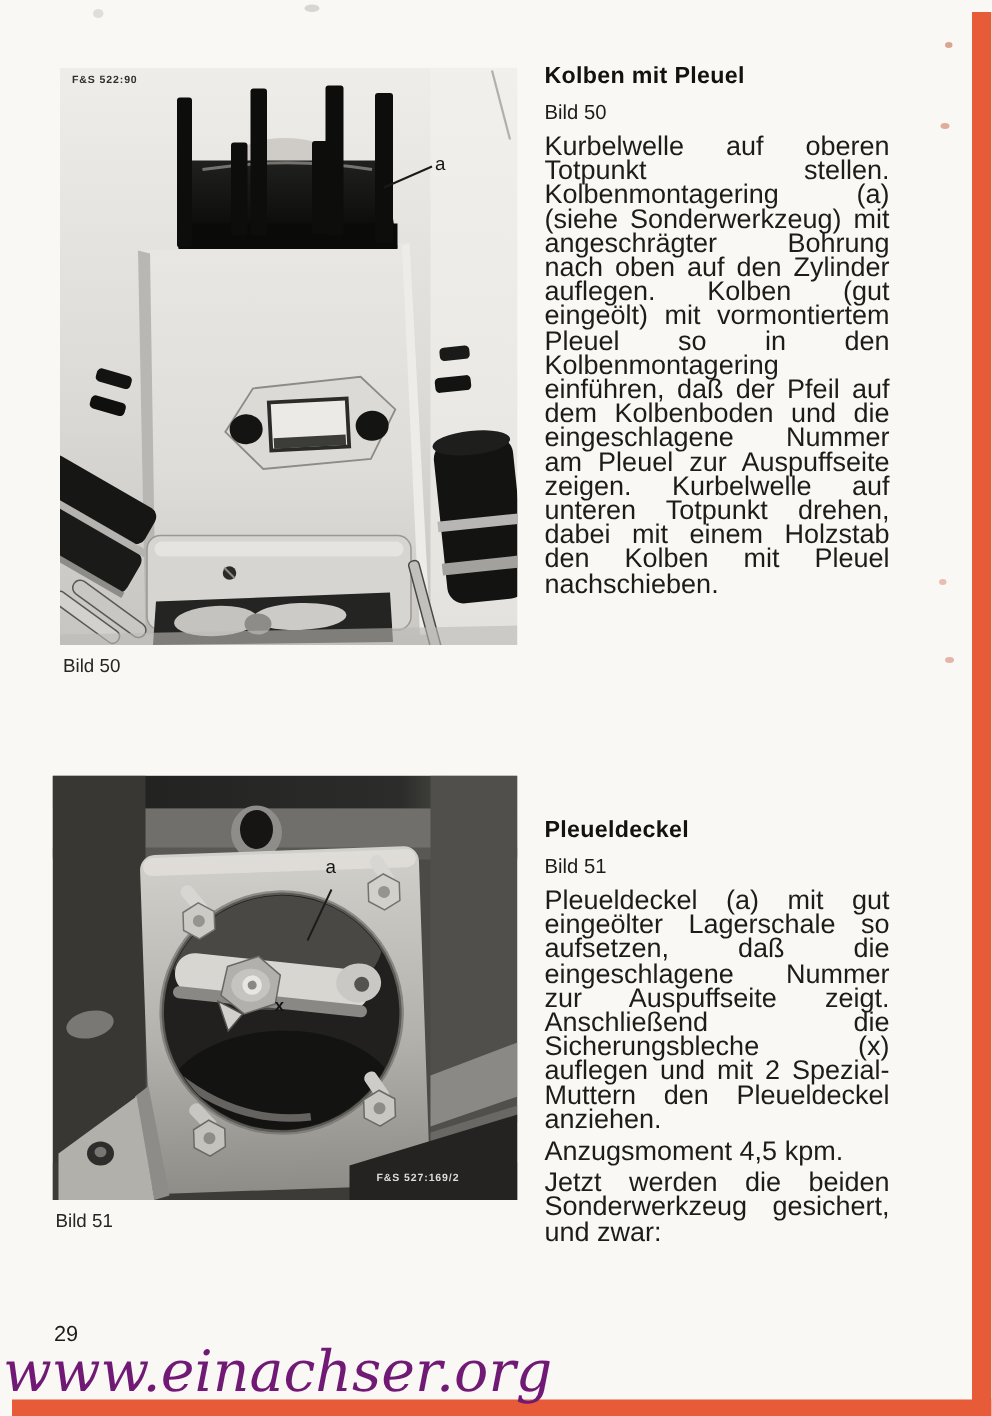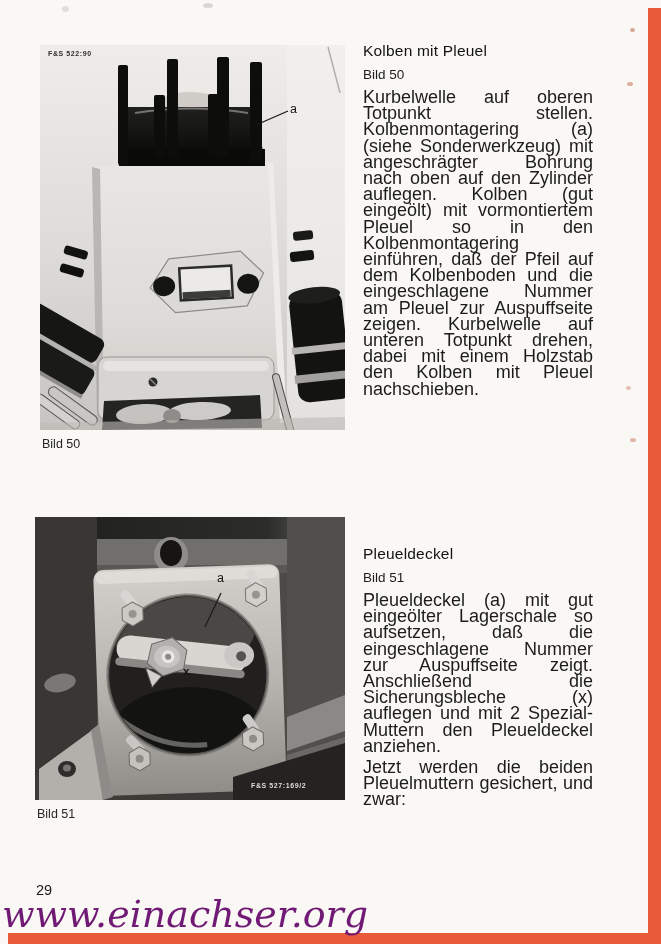--- a/index.html
+++ b/index.html
@@ -23,21 +23,21 @@
   }
   .photo-id.dark { color:#dedcd8; }
   .callout { position:absolute; font-size:12.5px; color:#151513; line-height:1; }
   .callout.bold { font-weight:bold; font-size:11.5px; }
   figcaption { font-size:12.5px; color:#262624; margin-top:7px; padding-left:2px; }
 
   
   section.txt { position:absolute; left:363px; width:230px; color:#1c1c1a; }
   .sec-kolben { top:42px; }
   .sec-pleuel { top:515px;margin-top:30px; }
-  section.txt h2 { font-size:15.5px; font-weight:normal; margin:0 0 7px 0; color:#121210; letter-spacing:.2px; }
+  section.txt h2 { font-size:15.5px; font-weight:bold; margin:0 0 7px 0; color:#121210; letter-spacing:.2px; }
   .figref { font-size:13.5px; margin:0 0 7px 0; }
   section.txt p { font-size:18px; line-height:16.2px; text-align:justify; margin:0 0 5px 0; }
 
   .page-number { position:absolute; left:36px; top:882px; font-size:14.5px; color:#1c1c1a; }
   .watermark {
     position:absolute; left:2px; top:892px; z-index:5;
     font-family:"DejaVu Serif", serif; font-style:italic;
     font-size:38px; color:#701a75; letter-spacing:0px; white-space:nowrap;
   }
 </style>
@@ -263,17 +263,18 @@
 <section class="txt sec-kolben">
   <h2>Kolben mit Pleuel</h2>
   <div class="figref">Bild 50</div>
   <p>Kurbelwelle auf oberen Totpunkt stellen. Kolbenmontagering (a) (siehe Sonderwerkzeug) mit angeschrägter Bohrung nach oben auf den Zylinder auflegen. Kolben (gut eingeölt) mit vormontiertem Pleuel so in den Kolbenmontagering einführen, daß der Pfeil auf dem Kolbenboden und die eingeschlagene Nummer am Pleuel zur Auspuffseite zeigen. Kurbelwelle auf unteren Totpunkt drehen, dabei mit einem Holzstab den Kolben mit Pleuel nachschieben.</p>
 </section>
 
 <section class="txt sec-pleuel">
   <h2>Pleueldeckel</h2>
   <div class="figref">Bild 51</div>
   <p>Pleueldeckel (a) mit gut eingeölter Lagerschale so aufsetzen, daß die eingeschlagene Nummer zur Auspuffseite zeigt. Anschließend die Sicherungsbleche (x) auflegen und mit 2 Spezial-Muttern den Pleueldeckel anziehen.</p>
-  <p>Jetzt werden die beiden Pleuelmuttern gesichert, und zwar:</p>
+  <p>Anzugsmoment 4,5 kpm.</p>
+  <p>Jetzt werden die beiden Sonderwerkzeug gesichert, und zwar:</p>
 </section>
 
 <div class="page-number">29</div>
 <div class="watermark">www.einachser.org</div>
 
 </body></html>

